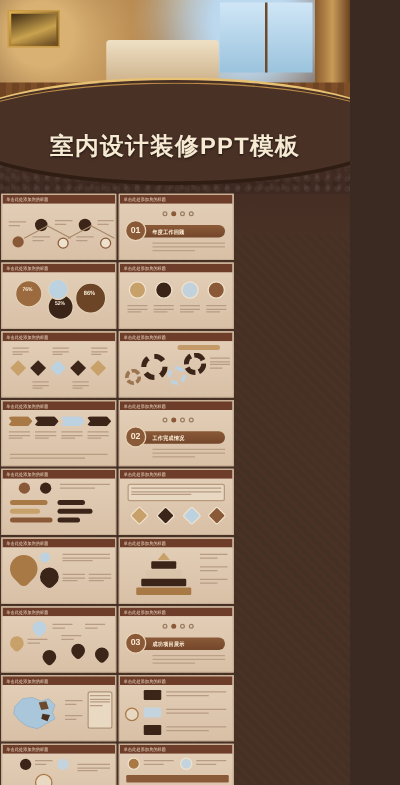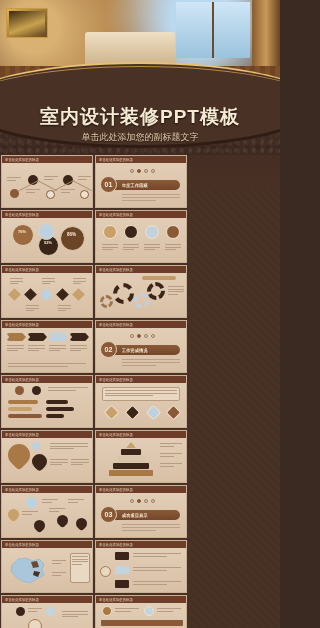--- a/index.html
+++ b/index.html
@@ -103,21 +103,20 @@
       <div class="photo-win"></div>
       <div class="photo-drape"></div>
       <div class="photo-bed"></div>
       <div class="photo-floor"></div>
       <div class="photo-rug"></div>
     </div>
     <div class="cover-texture"></div>
     <div class="cover-arc"></div>
     <div class="cover-arc2"></div>
     <div class="cover-title">室内设计装修PPT模板</div>
-    <div class="cover-sub">单击此处添加您的副标题文字</div>
   </div>
 
   <div class="grid">
 
     <div class="slide">
       <div class="s-head">
           <span>单击此处添加您的标题</span>
         </div>
       <div class="s-body">
         <div class="circ" style="left:8px;top:26px;width:9px;height:9px;background:#8a5a38;"></div>

